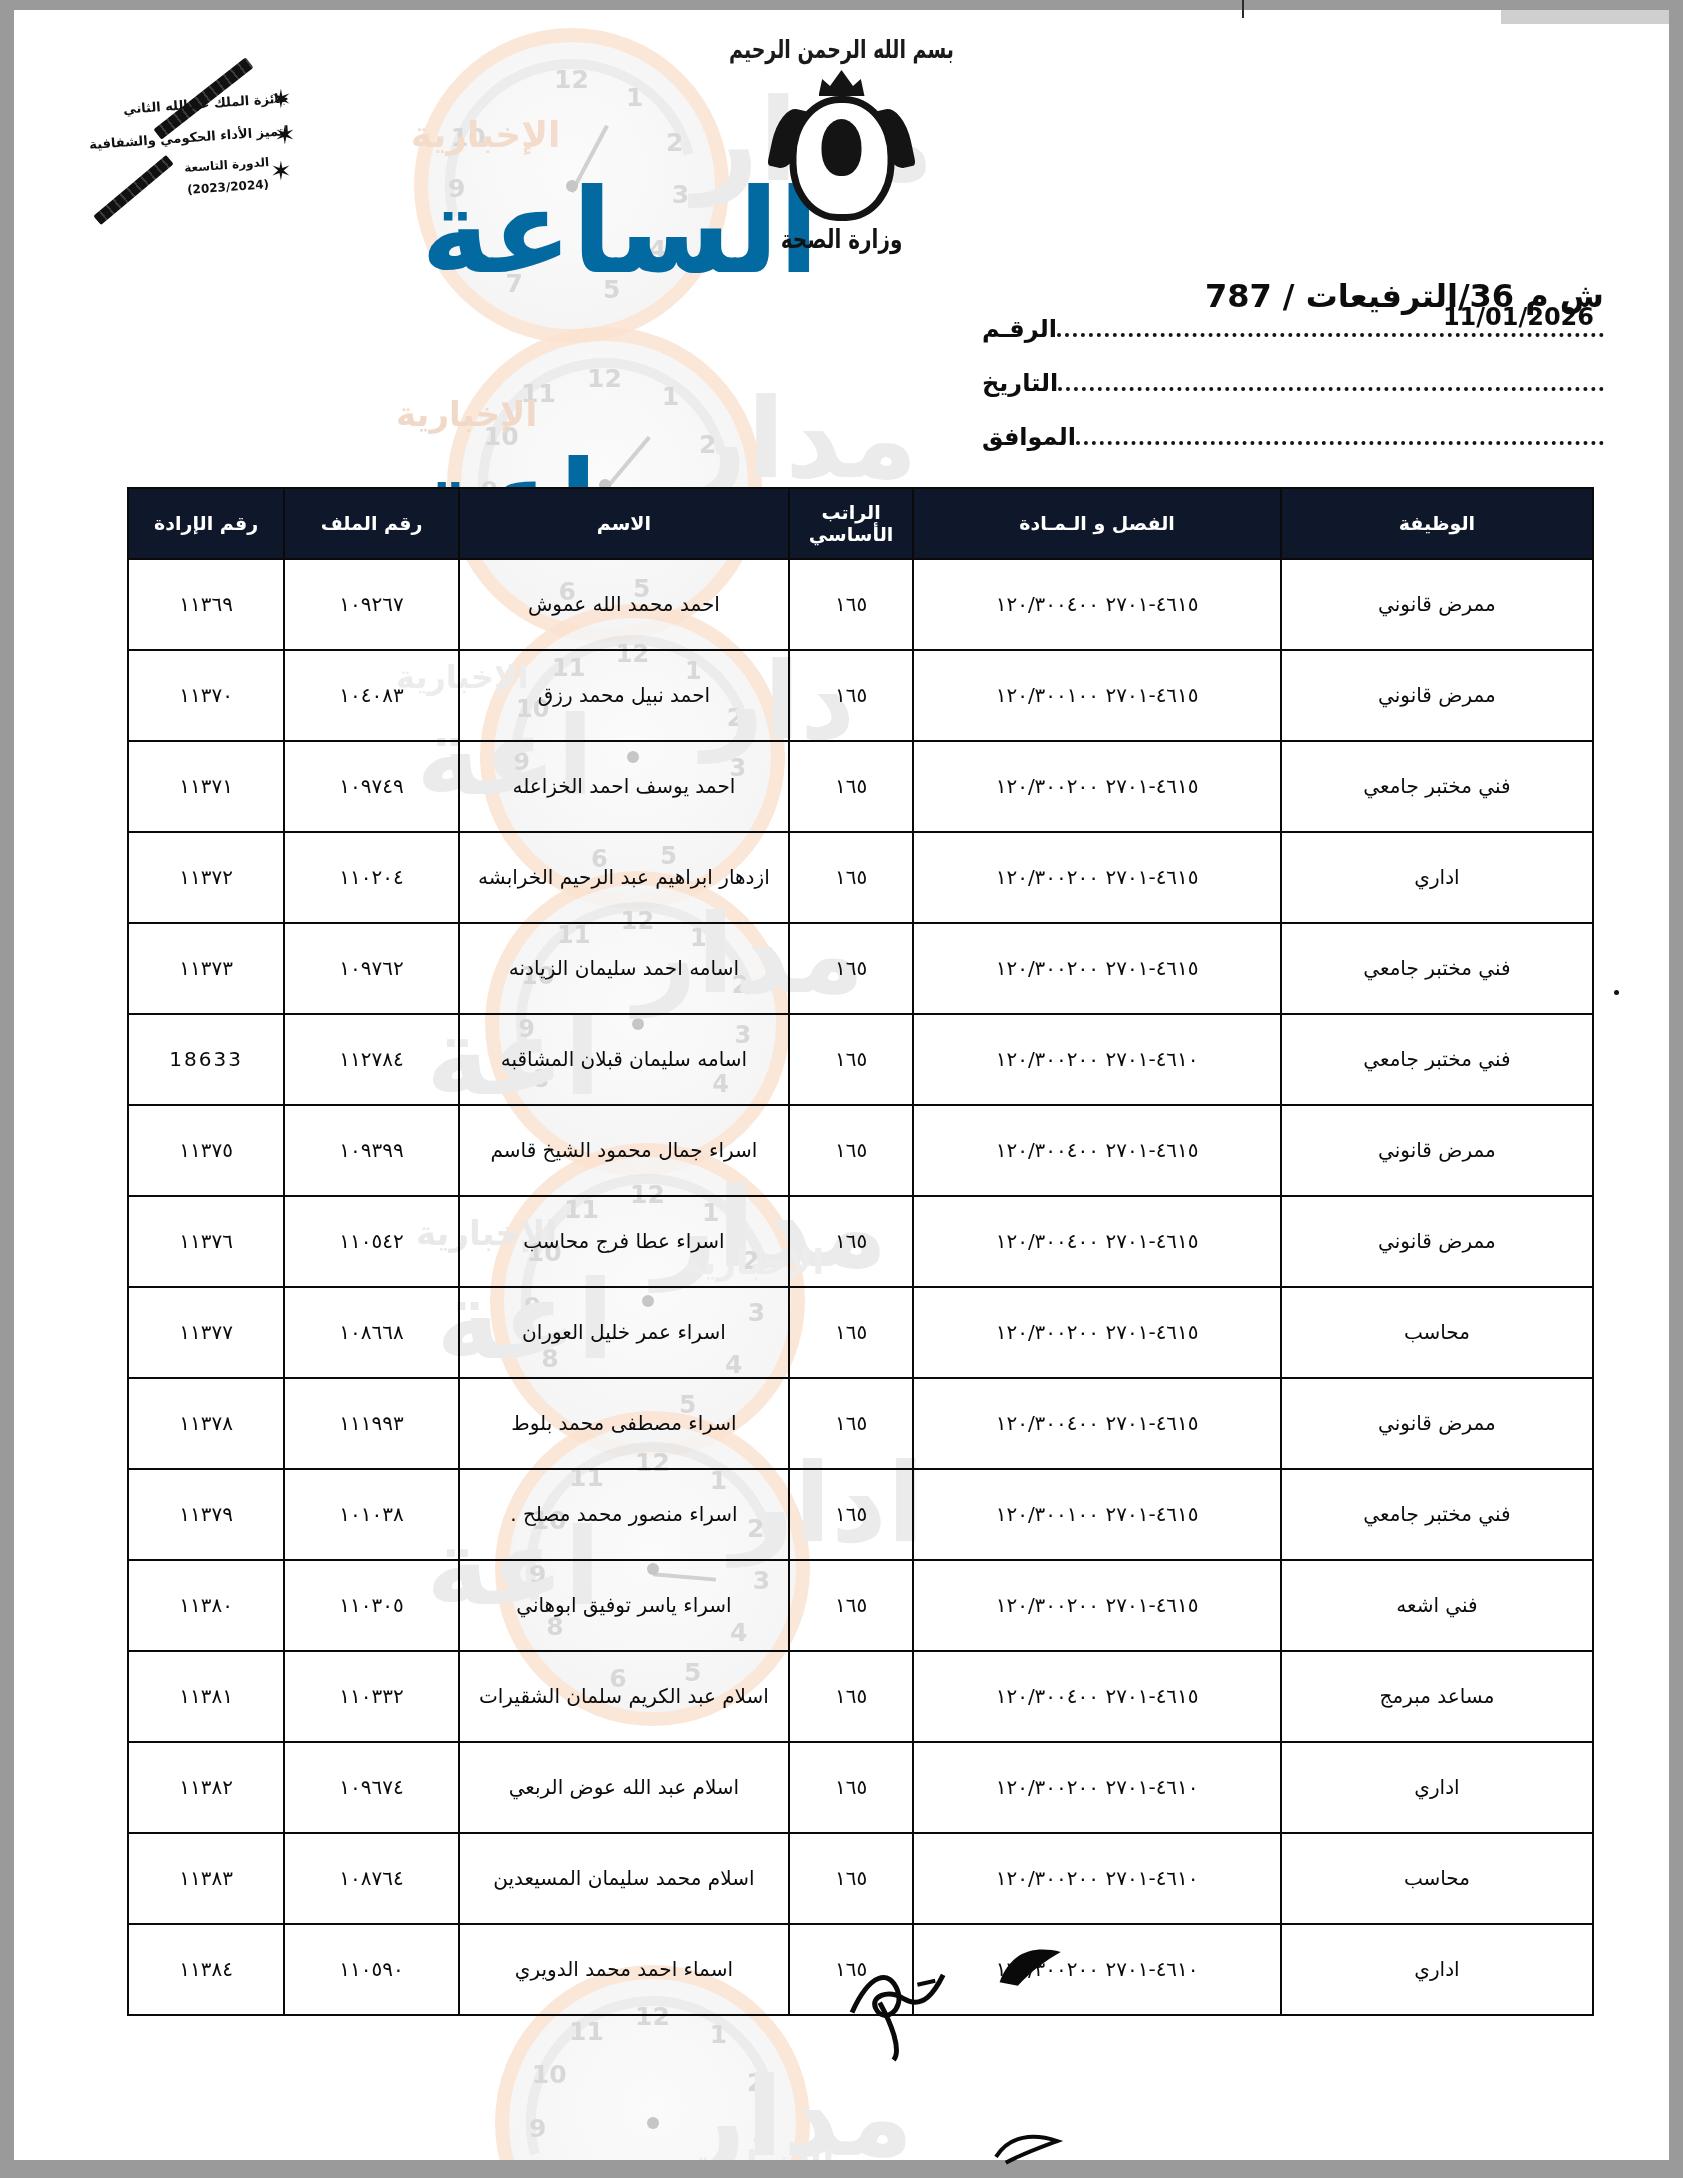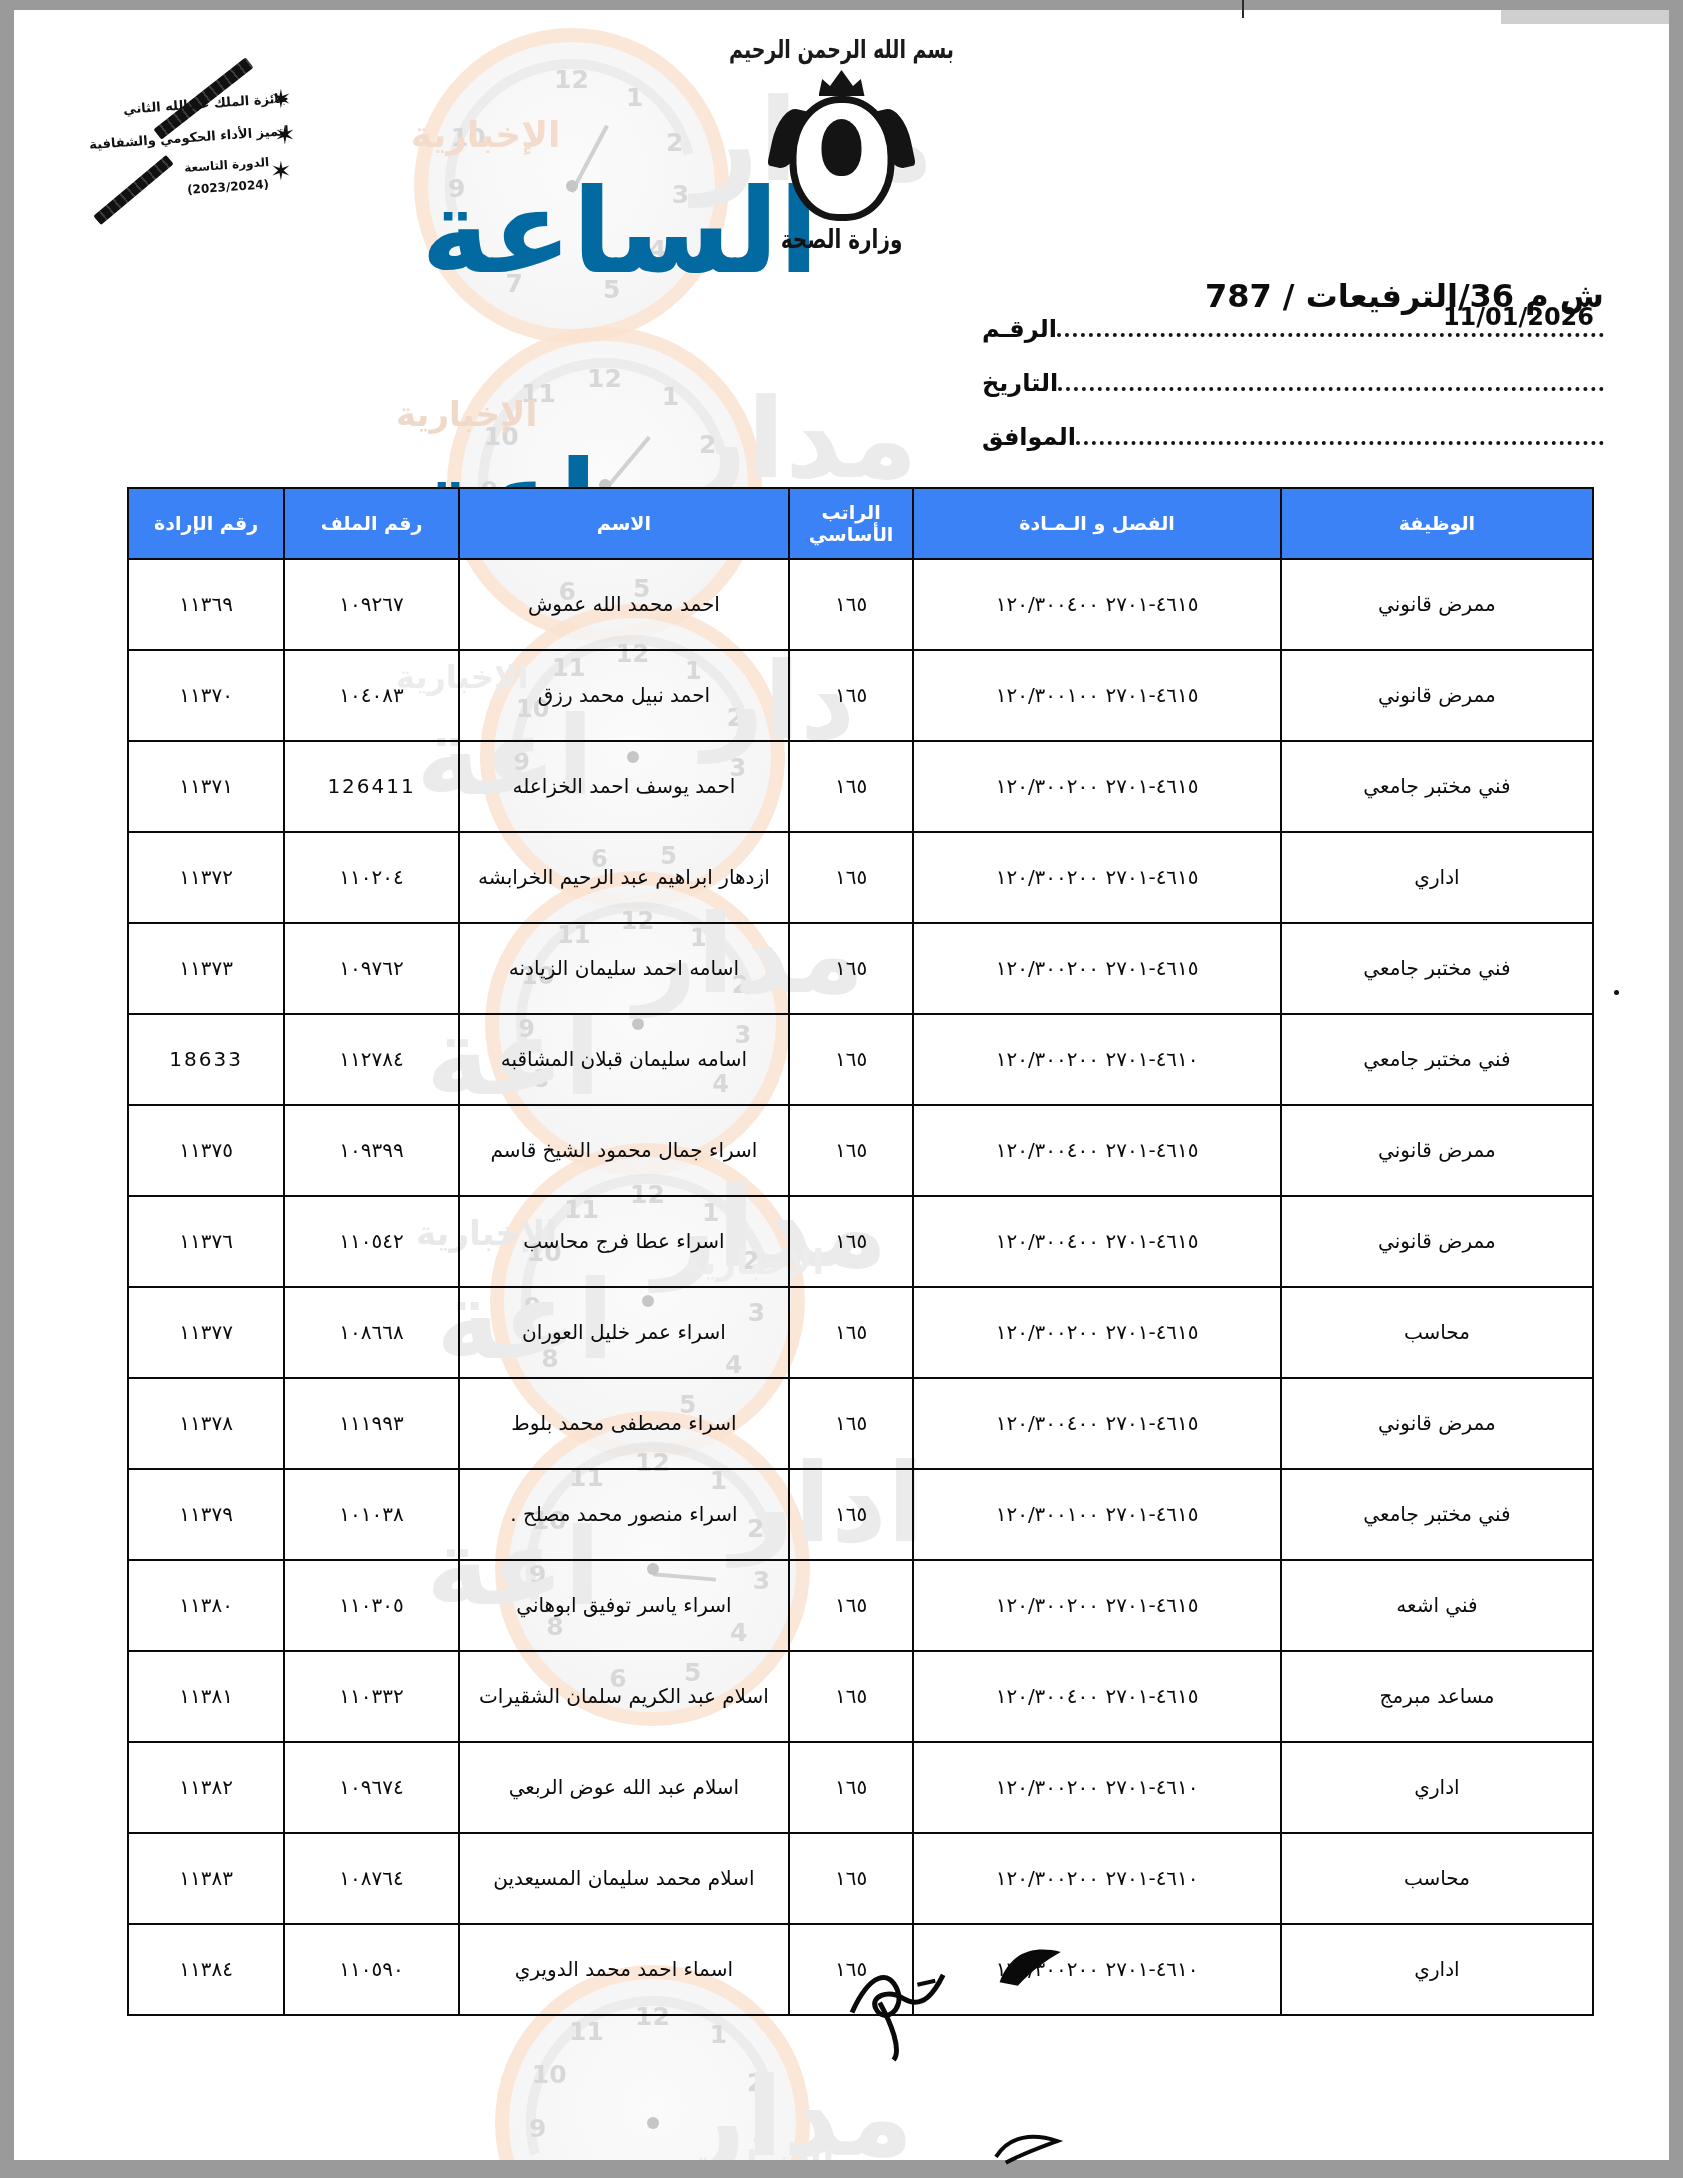--- a/index.html
+++ b/index.html
@@ -136,21 +136,21 @@
   table.main{
     width:100%;border-collapse:collapse;table-layout:fixed;
     direction:rtl;
   }
   table.main th,table.main td{
     border:2px solid #0a0a0a;
     text-align:center;vertical-align:middle;
     color:#0b0b0b;
   }
   table.main thead th{
-    background:#3b82f6;color:#ffffff;
+    background:#0f172a;color:#ffffff;
     height:65px;font-size:19px;font-weight:bold;
     line-height:1.15;padding:2px 3px;
     letter-spacing:1px;
   }
   table.main tbody td{
     height:77px;font-size:20px;padding:6px 8px;line-height:1.45;
     font-weight:normal;
   }
   td.c-irada,td.c-file{font-size:21px;letter-spacing:2px;}
   td.c-name{font-size:21px;letter-spacing:1px;line-height:1.5;}
@@ -411,21 +411,21 @@
               <td class="c-salary">١٦٥</td>
               <td class="c-name">احمد نبيل محمد رزق</td>
               <td class="c-file">١٠٤٠٨٣</td>
               <td class="c-irada">١١٣٧٠</td>
             </tr>
             <tr>
               <td class="c-job">فني مختبر جامعي</td>
               <td class="c-code">٤٦١٥-٢٧٠١  ١٢٠/٣٠٠٢٠٠</td>
               <td class="c-salary">١٦٥</td>
               <td class="c-name">احمد يوسف احمد الخزاعله</td>
-              <td class="c-file">126411</td>
+              <td class="c-file">١٠٩٧٤٩</td>
               <td class="c-irada">١١٣٧١</td>
             </tr>
             <tr>
               <td class="c-job">اداري</td>
               <td class="c-code">٤٦١٥-٢٧٠١  ١٢٠/٣٠٠٢٠٠</td>
               <td class="c-salary">١٦٥</td>
               <td class="c-name">ازدهار ابراهيم عبد الرحيم الخرابشه</td>
               <td class="c-file">١١٠٢٠٤</td>
               <td class="c-irada">١١٣٧٢</td>
             </tr>

